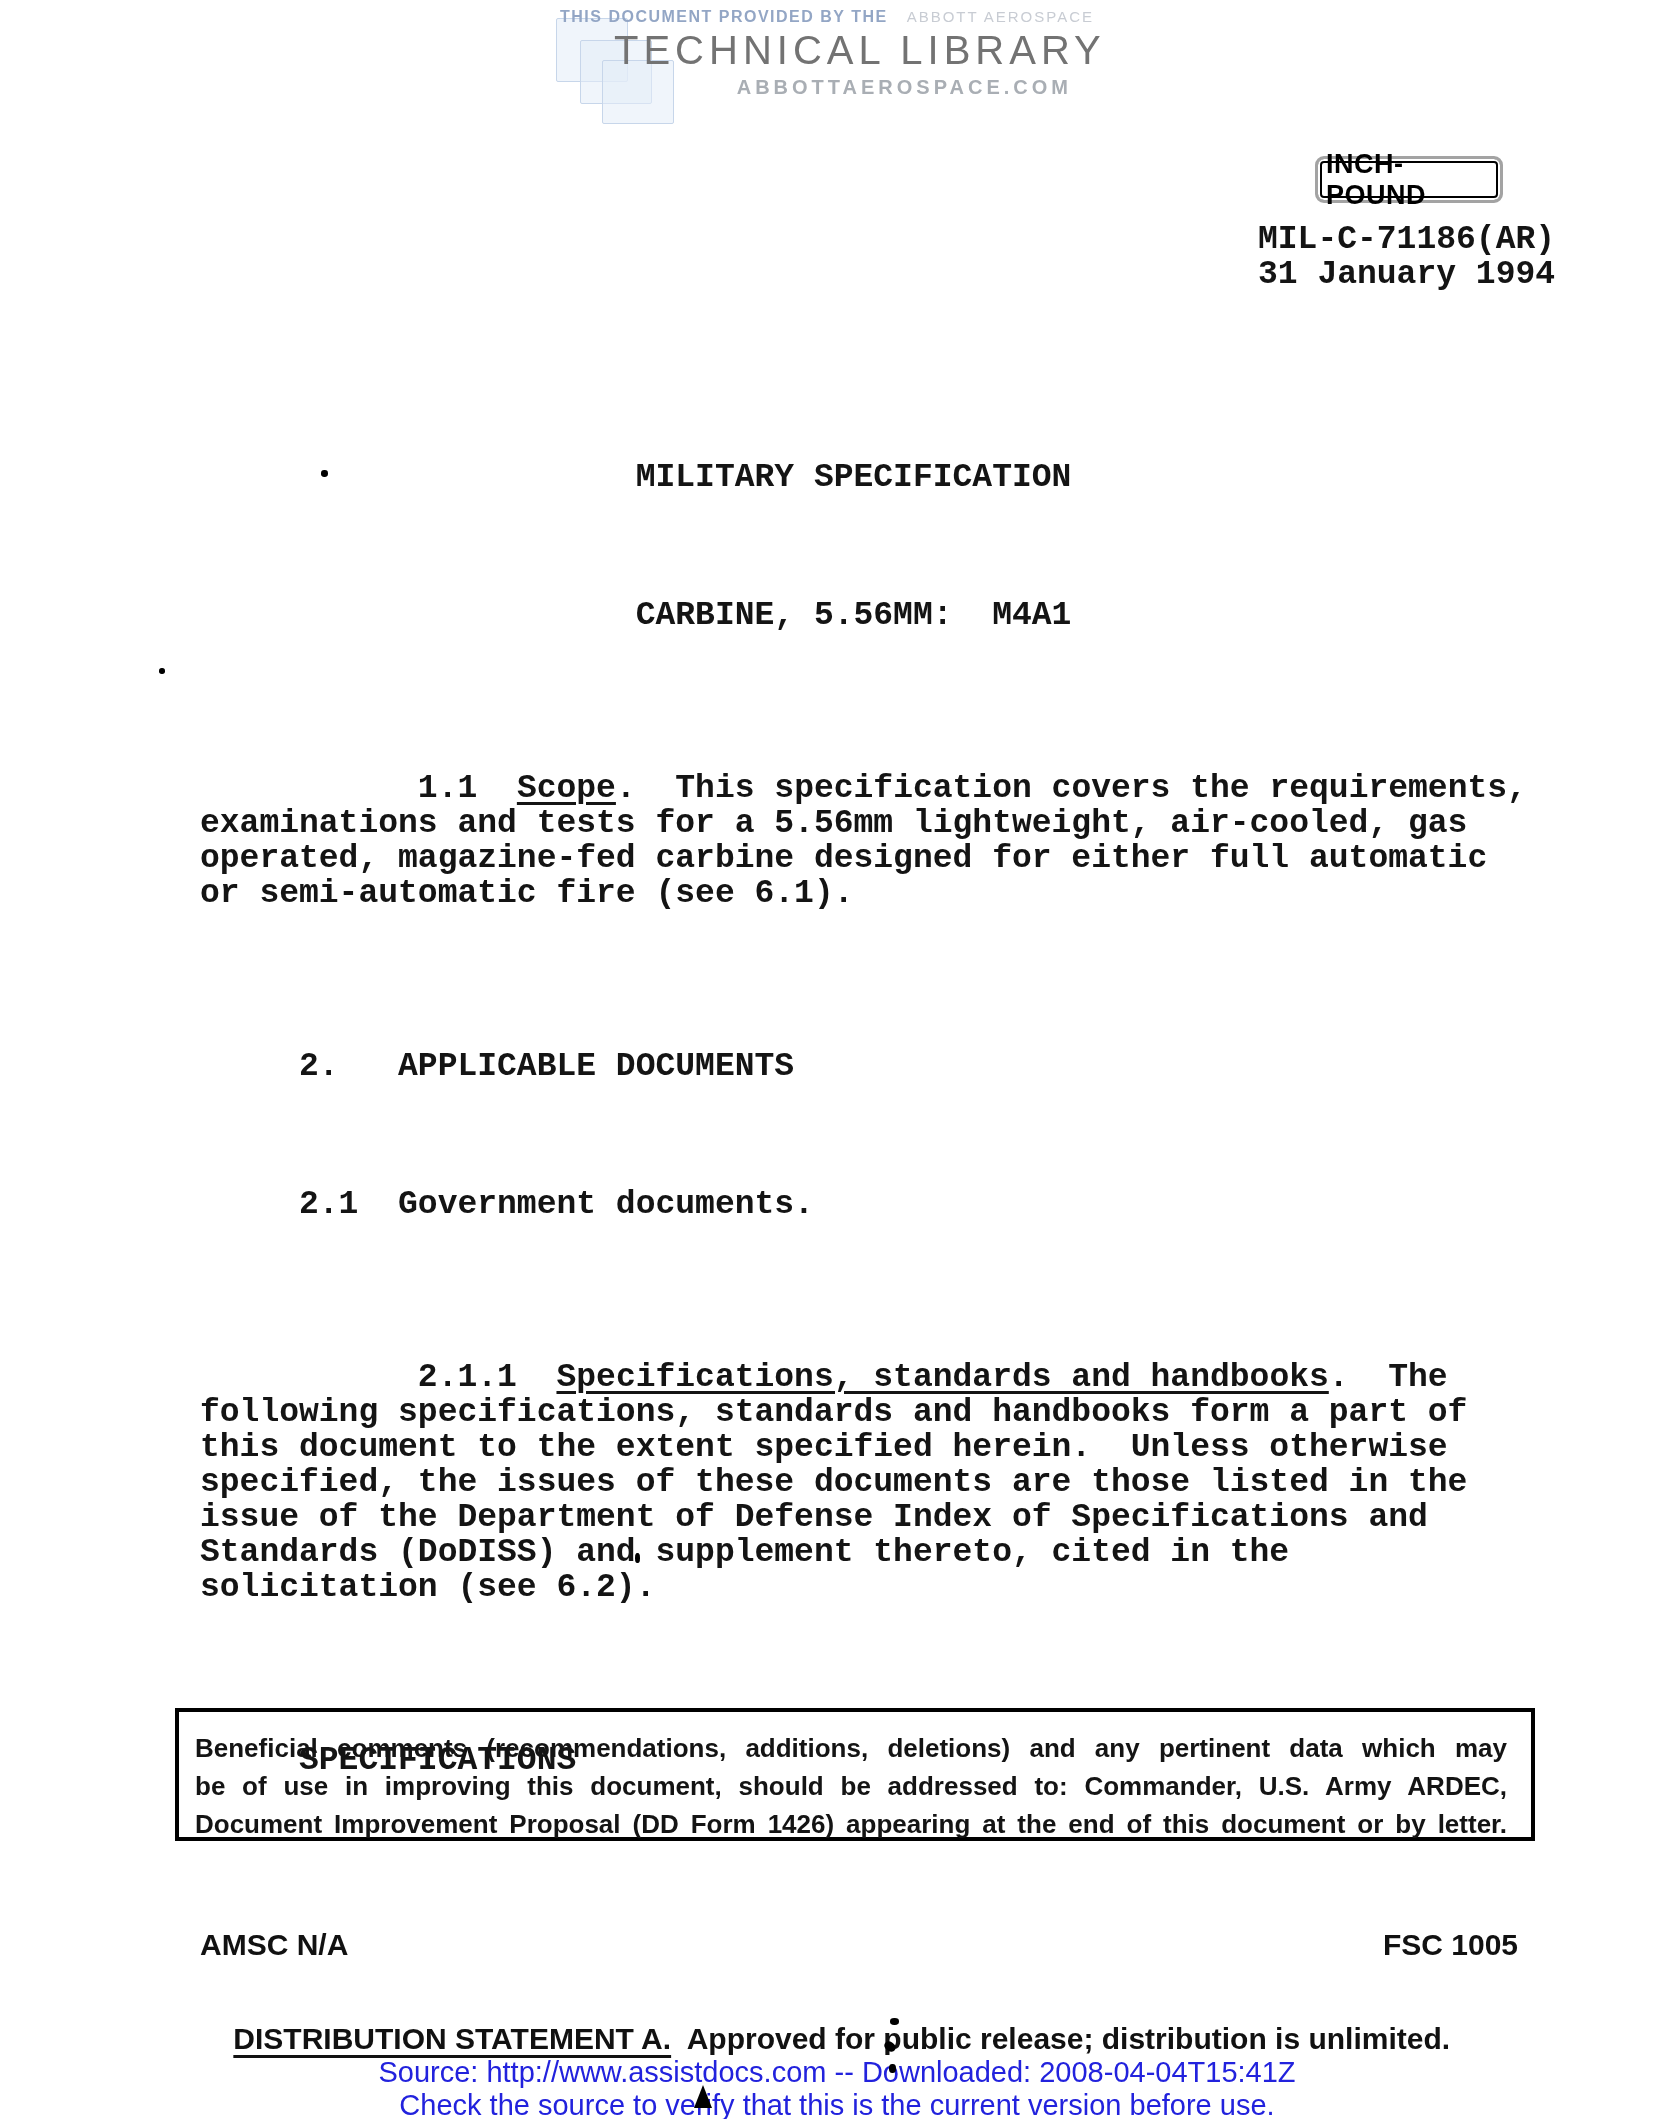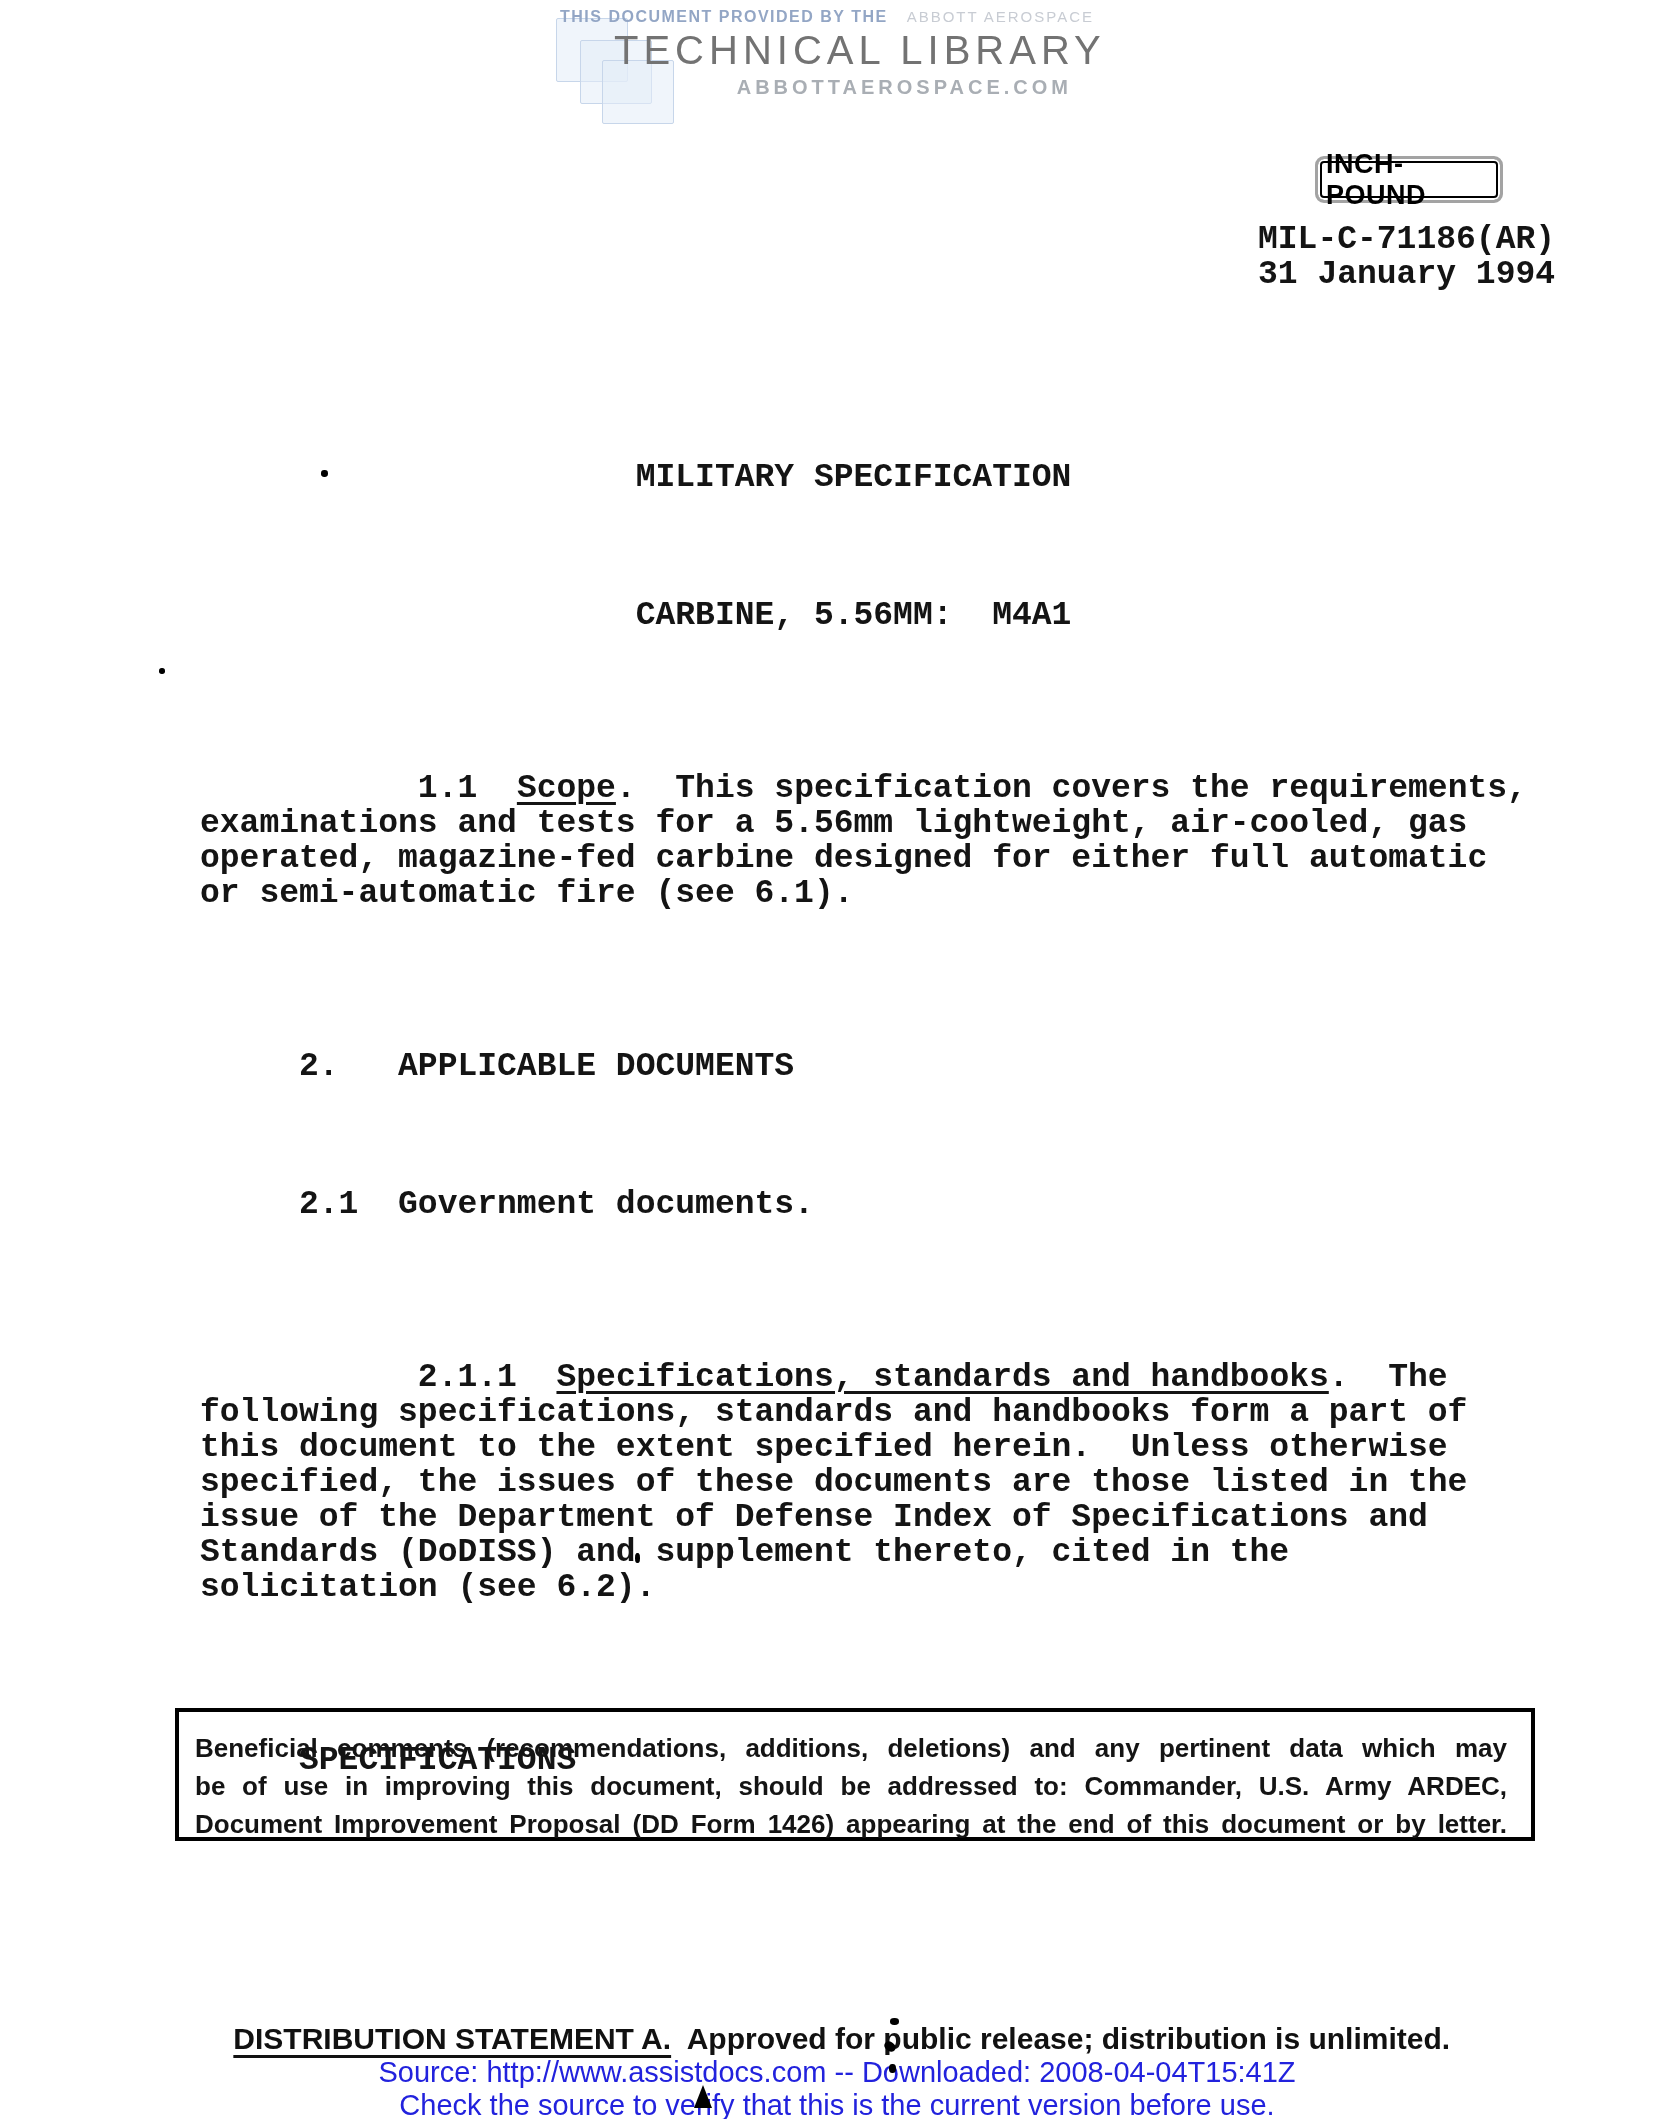--- a/index.html
+++ b/index.html
@@ -120,20 +120,24 @@
     
     
   </div>
 
   <div class="combox">
     <div class="cline">Beneficial comments (recommendations, additions, deletions) and any pertinent data which may</div>
     <div class="cline">be of use in improving this document, should be addressed to:  Commander, U.S. Army ARDEC,</div>
     <div class="cline">Document Improvement Proposal (DD Form 1426) appearing at the end of this document or by letter.</div>
   </div>
 
+  <div class="amsc-row">
+    <span>AMSC N/A</span>
+    <span>FSC 1005</span>
+  </div>
 
   <div class="distro">
     <span class="dlabel">DISTRIBUTION STATEMENT A.</span><span>  Approved for public release; distribution is unlimited.</span>
   </div>
 
   <div class="srcnote">
     <div>Source: http://www.assistdocs.com -- Downloaded: 2008-04-04T15:41Z</div>
     <div>Check the source to verify that this is the current version before use.</div>
   </div>
 

